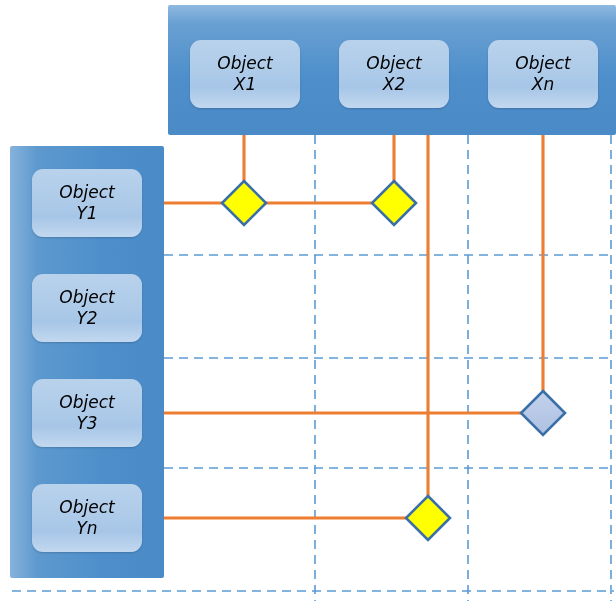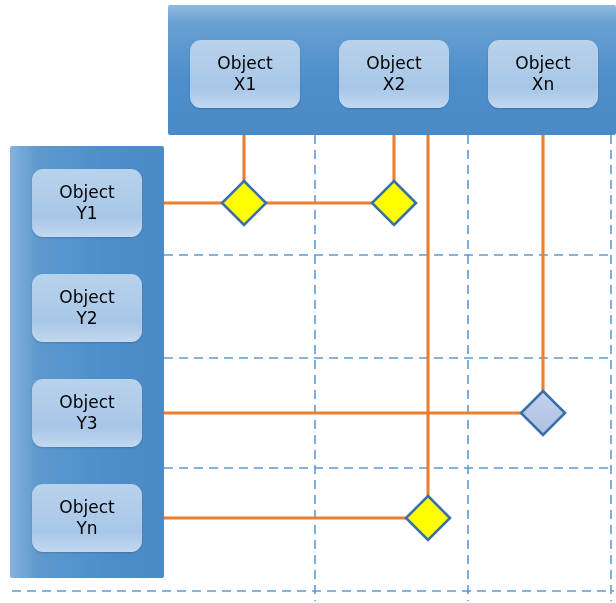--- a/index.html
+++ b/index.html
@@ -29,20 +29,21 @@
     position:absolute;
     border-radius:11px;
     background:linear-gradient(to bottom,#b9d2ec 0%,#aecbe9 45%,#a7c6e7 70%,#c2d8ef 100%);
     color:#000000;
     display:flex;align-items:center;justify-content:center;
     text-align:center;
     line-height:1.22;
     font-size:17px;
     box-shadow:0 1px 2px rgba(0,0,0,0.18);
     white-space:pre-line;
+    font-style:italic;
   }
 </style>
 </head>
 <body>
 
 <div id="stage">
 
   <svg id="svg" viewBox="0 0 616 603">
     <defs>
       <marker id="arrowOrange" markerWidth="9" markerHeight="9" refX="4.2" refY="4.4" orient="auto" markerUnits="strokeWidth">

